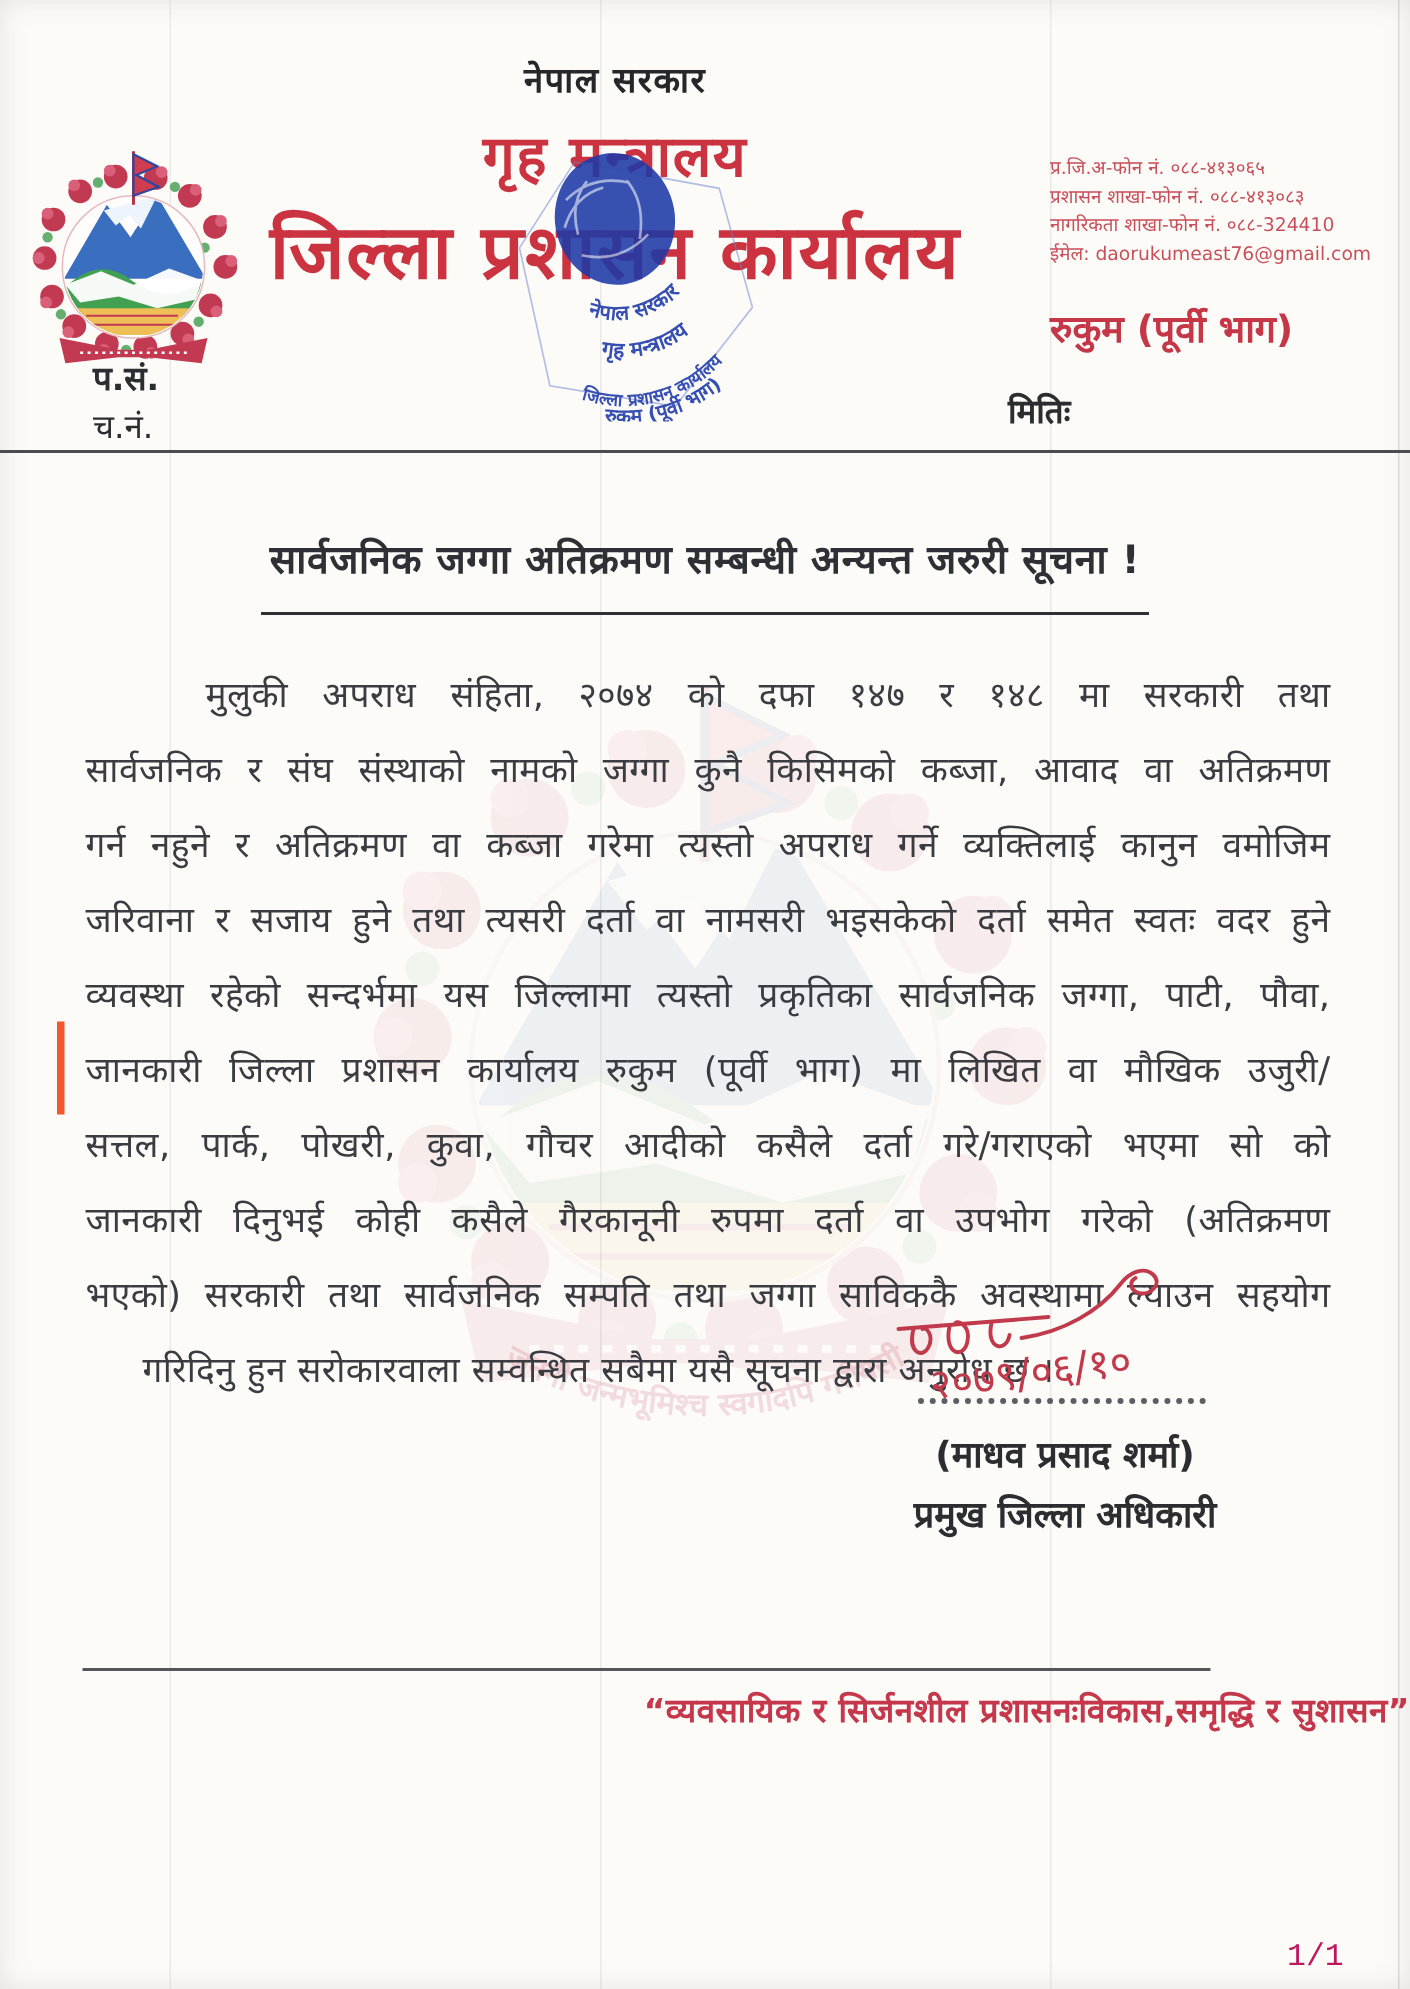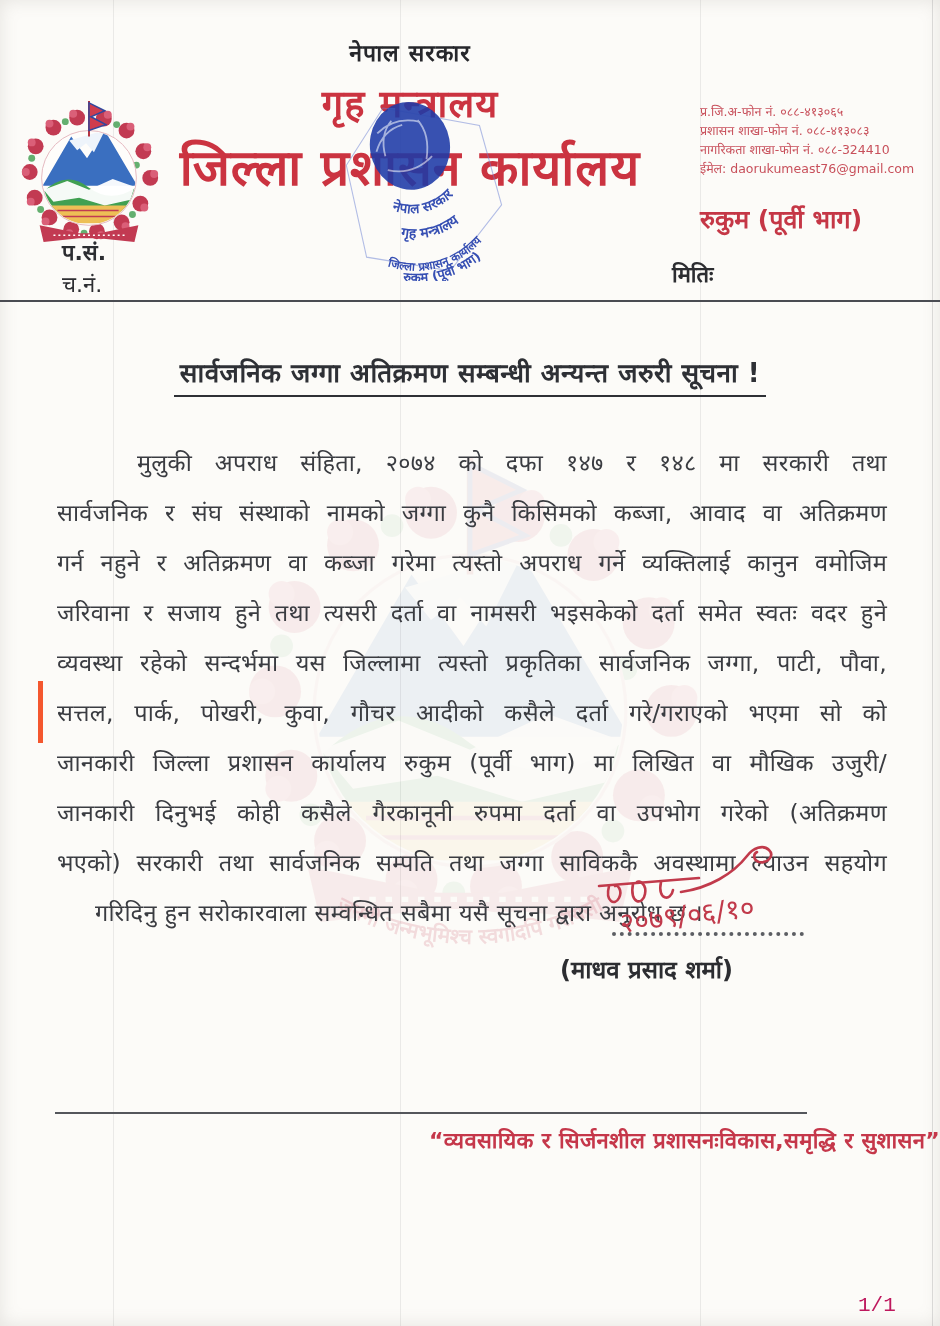--- a/index.html
+++ b/index.html
@@ -28,40 +28,40 @@
   .refno { position:absolute; left:62px; top:236px; font-size:22px; color:#2c2d31; font-weight:600; }
   .dispno{ position:absolute; left:62px; top:268px; font-size:22px; color:#2c2d31; font-weight:400; }
   .datelbl{ position:absolute; left:672px; top:258px; font-size:22px; color:#2c2d31; font-weight:600; }
 
   .head-rule { position:absolute; left:0; top:300px; width:940px; height:2px; background:#4a4c52; }
 
   
   .title-wrap { position:absolute; left:0; top:354px; width:940px; text-align:center; }
   .title {
     display:inline-block; font-size:26px; font-weight:600; color:#2e3035;
-    border-bottom:2px solid #2e3035; padding:0 6px 5px 6px; letter-spacing:0.5px;
+    border-bottom:2px solid #2e3035; padding:0 6px 18px 6px; letter-spacing:0.5px;
   }
 
   .body-text {
     position:absolute; left:57px; top:438px; width:830px;
     font-size:23.5px; color:#3a3c41; line-height:50px; letter-spacing:0.3px;
   }
   .body-line { display:block; text-align:justify; text-align-last:justify; }
   .body-line:first-child { text-indent:80px; }
   .body-line:last-child  { text-align-last:left;margin-left:38px; }
 
   .left-marker { position:absolute; left:38px; top:681px; width:5px; height:62px; background:#f4572e; }
 
   
   .watermark { position:absolute; left:205px; top:425px; width:530px; height:560px; pointer-events:none; }
 
   
   .sig-svg   { position:absolute; left:585px; top:836px; width:235px; height:112px; }
   .sig-dots  { position:absolute; left:612px; top:932px; width:192px; border-bottom:4px dotted #5c5e63; }
-  .sig-name  { position:absolute; left:560px; top:952px; width:300px; text-align:left; font-size:24px; font-weight:600; color:#2c2d31; }
+  .sig-name  { position:absolute; left:560px; top:952px; width:300px; text-align:center; font-size:24px; font-weight:600; color:#2c2d31; }
   .sig-post  { position:absolute; left:560px; top:992px; width:300px; text-align:center; font-size:24px; font-weight:600; color:#2c2d31; }
 
   
   .foot-rule { position:absolute; left:55px; top:1112px; width:752px; height:2px; background:#54565b; }
   .slogan { position:absolute; left:0; top:1124px; width:940px; text-align:right;
             font-size:22px; font-weight:bold; color:#c5374a; letter-spacing:0.3px; }
   .page-indicator { position:absolute; left:858px; top:1294px; font-size:21px; color:#be185d;
                     font-family:Liberation Mono, monospace; }
 </style>
 </head>
@@ -202,39 +202,40 @@
   <div class="title-wrap">
     <span class="title">सार्वजनिक जग्गा अतिक्रमण सम्बन्धी अन्यन्त जरुरी सूचना !</span>
   </div>
 
   <div class="body-text">
       <span class="body-line">मुलुकी अपराध संहिता, २०७४ को दफा १४७ र १४८ मा सरकारी तथा</span>
       <span class="body-line">सार्वजनिक र संघ संस्थाको नामको जग्गा कुनै किसिमको कब्जा, आवाद वा अतिक्रमण</span>
       <span class="body-line">गर्न नहुने र अतिक्रमण वा कब्जा गरेमा त्यस्तो अपराध गर्ने व्यक्तिलाई कानुन वमोजिम</span>
       <span class="body-line">जरिवाना र सजाय हुने तथा त्यसरी दर्ता वा नामसरी भइसकेको दर्ता समेत स्वतः वदर हुने</span>
       <span class="body-line">व्यवस्था रहेको सन्दर्भमा यस जिल्लामा त्यस्तो प्रकृतिका सार्वजनिक जग्गा, पाटी, पौवा,</span>
+      <span class="body-line">जानकारी जिल्ला प्रशासन कार्यालय रुकुम (पूर्वी भाग) मा लिखित वा मौखिक उजुरी/</span>
       <span class="body-line">सत्तल, पार्क, पोखरी, कुवा, गौचर आदीको कसैले दर्ता गरे/गराएको भएमा सो को</span>
-      <span class="body-line">जानकारी जिल्ला प्रशासन कार्यालय रुकुम (पूर्वी भाग) मा लिखित वा मौखिक उजुरी/</span>
       <span class="body-line">जानकारी दिनुभई कोही कसैले गैरकानूनी रुपमा दर्ता वा उपभोग गरेको (अतिक्रमण</span>
       <span class="body-line">भएको) सरकारी तथा सार्वजनिक सम्पति तथा जग्गा साविककै अवस्थामा ल्याउन सहयोग</span>
       <span class="body-line">गरिदिनु हुन सरोकारवाला सम्वन्धित सबैमा यसै सूचना द्वारा अनुरोध छ ।</span>
     </div>
 
   <div class="left-marker"></div>
 
   <svg class="sig-svg" viewBox="0 0 235 112">
     <g stroke="#c13a4b" stroke-width="2.6" fill="none" stroke-linecap="round">
       <path d="M14,50 L114,42"></path>
       <path d="M24,50 C20,66 30,70 34,62 C38,54 32,48 30,50"></path>
       <path d="M48,48 C44,68 58,70 60,58 C62,48 54,44 52,46"></path>
       <path d="M76,46 C72,64 86,66 88,54"></path>
       <path d="M96,56 C124,52 148,38 162,20 C168,12 178,8 184,14 C190,20 182,28 174,26 C168,24 168,18 172,16"></path>
     </g>
     <text x="36" y="97" transform="rotate(-7 36 97)" font-size="28" fill="#c13a4b">२०७९/०६/१०</text>
   </svg>
   <div class="sig-dots"></div>
   <div class="sig-name">(माधव प्रसाद शर्मा)</div>
+  <div class="sig-post">प्रमुख जिल्ला अधिकारी</div>
 
   <div class="foot-rule"></div>
   <div class="slogan">“व्यवसायिक र सिर्जनशील प्रशासनःविकास,समृद्धि र सुशासन”</div>
 
   <div class="page-indicator">1/1</div>
 </div>
 
 </body></html>

